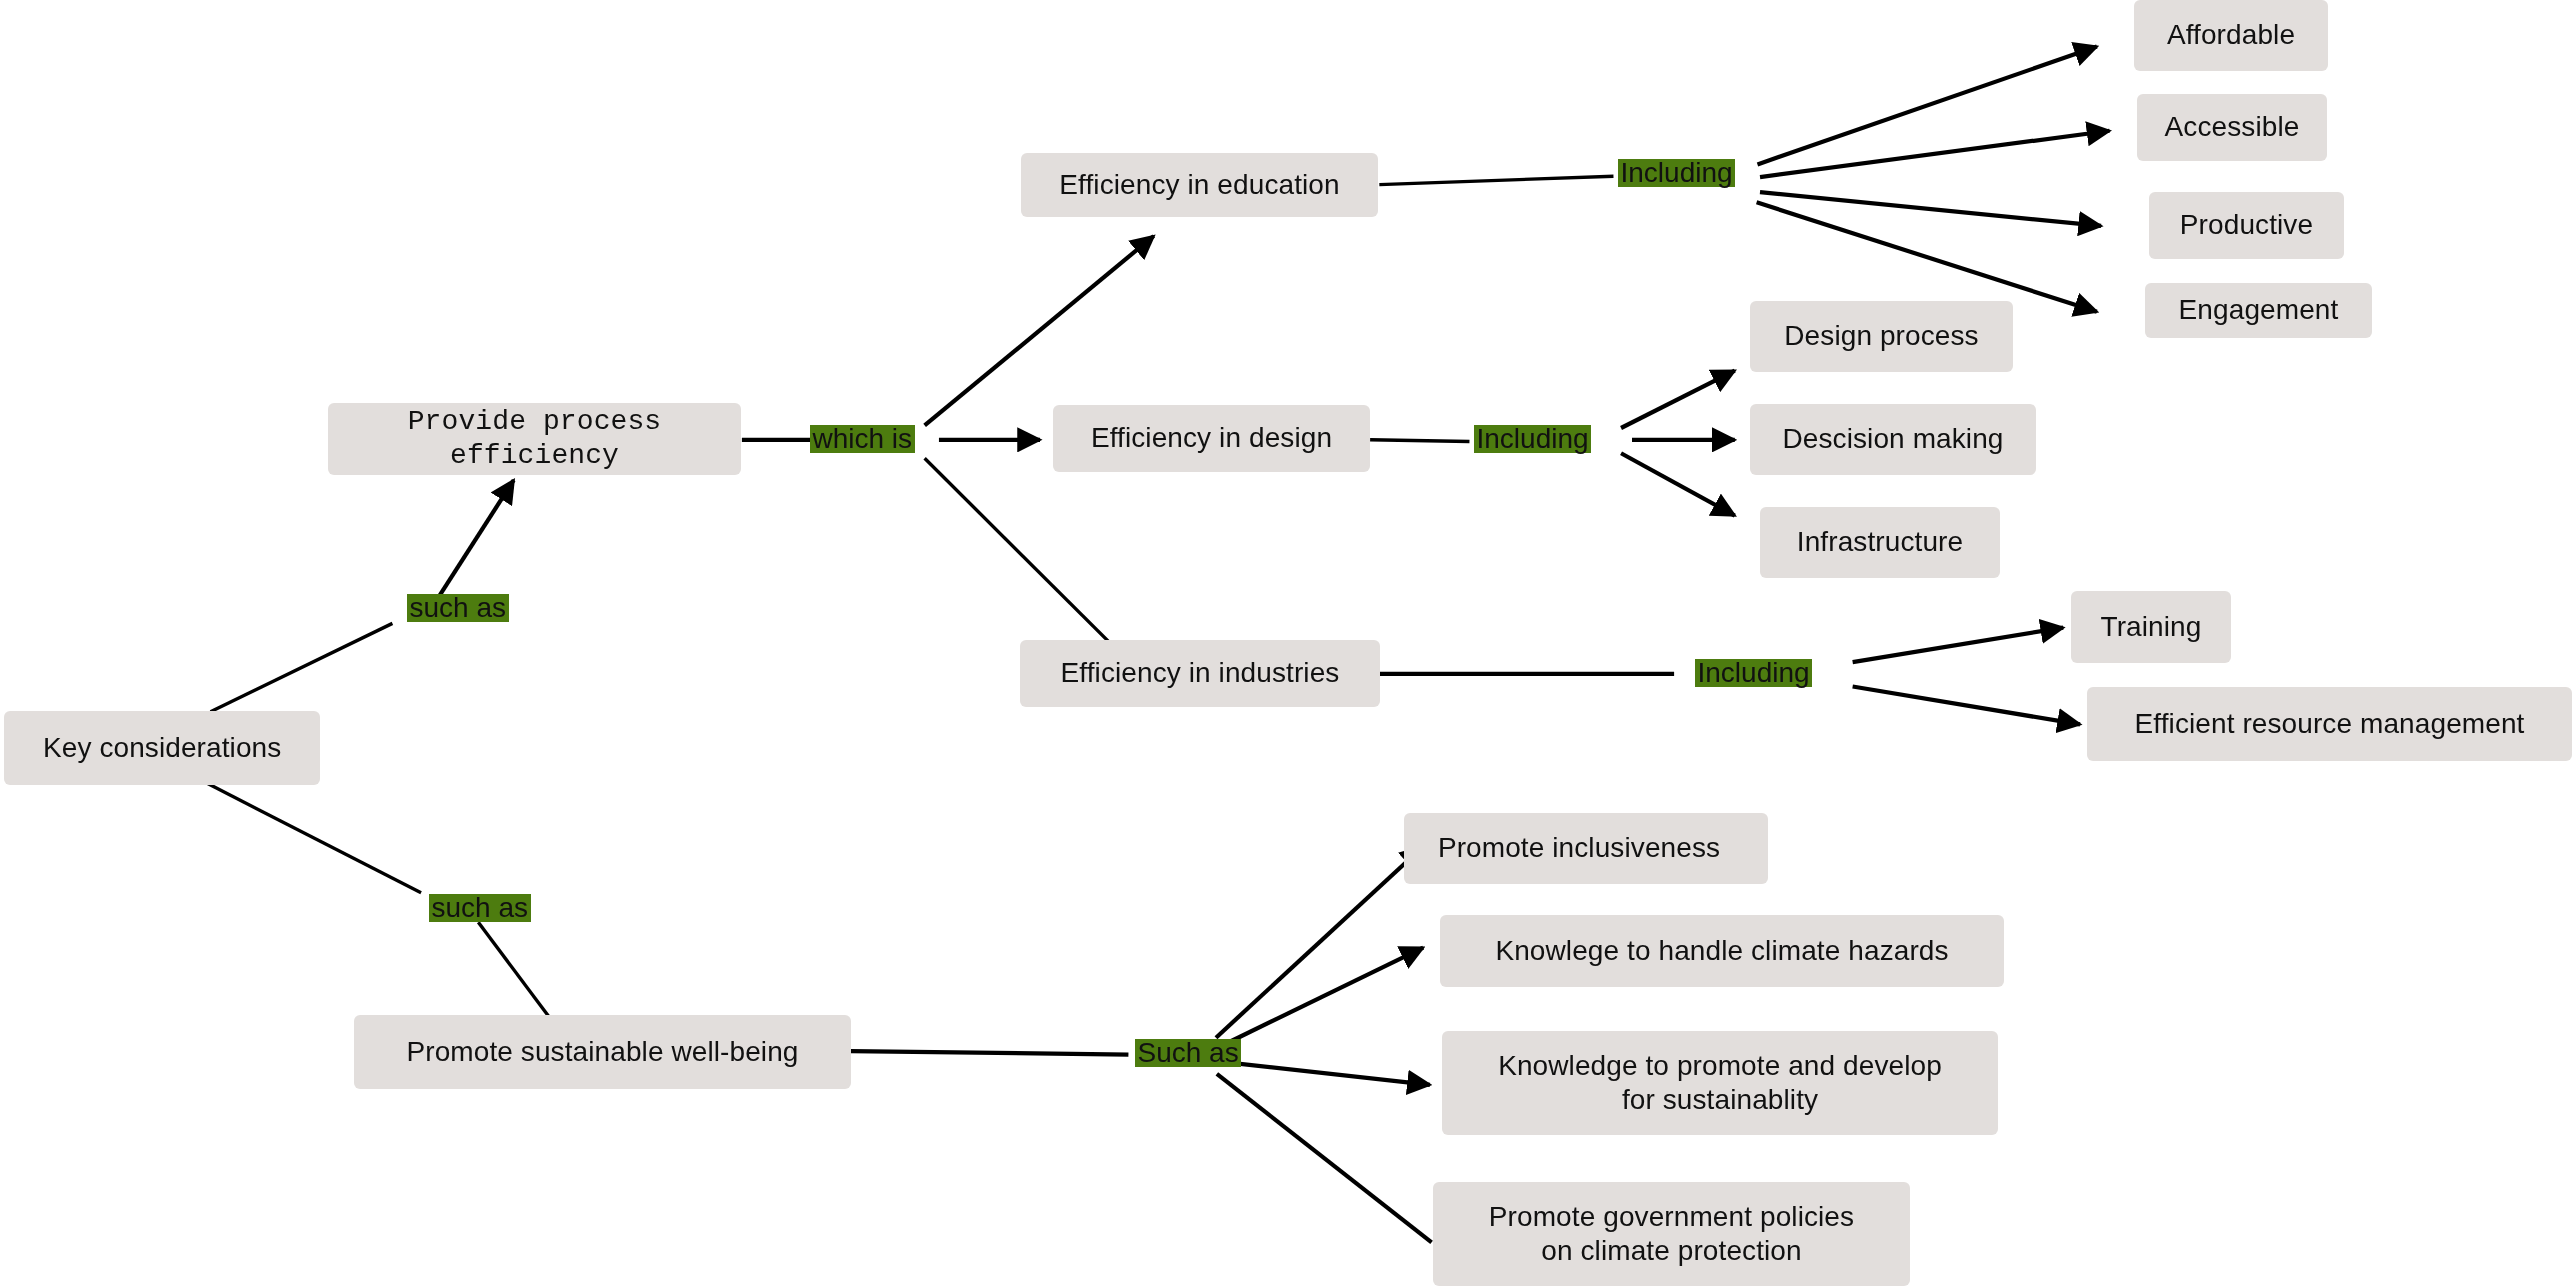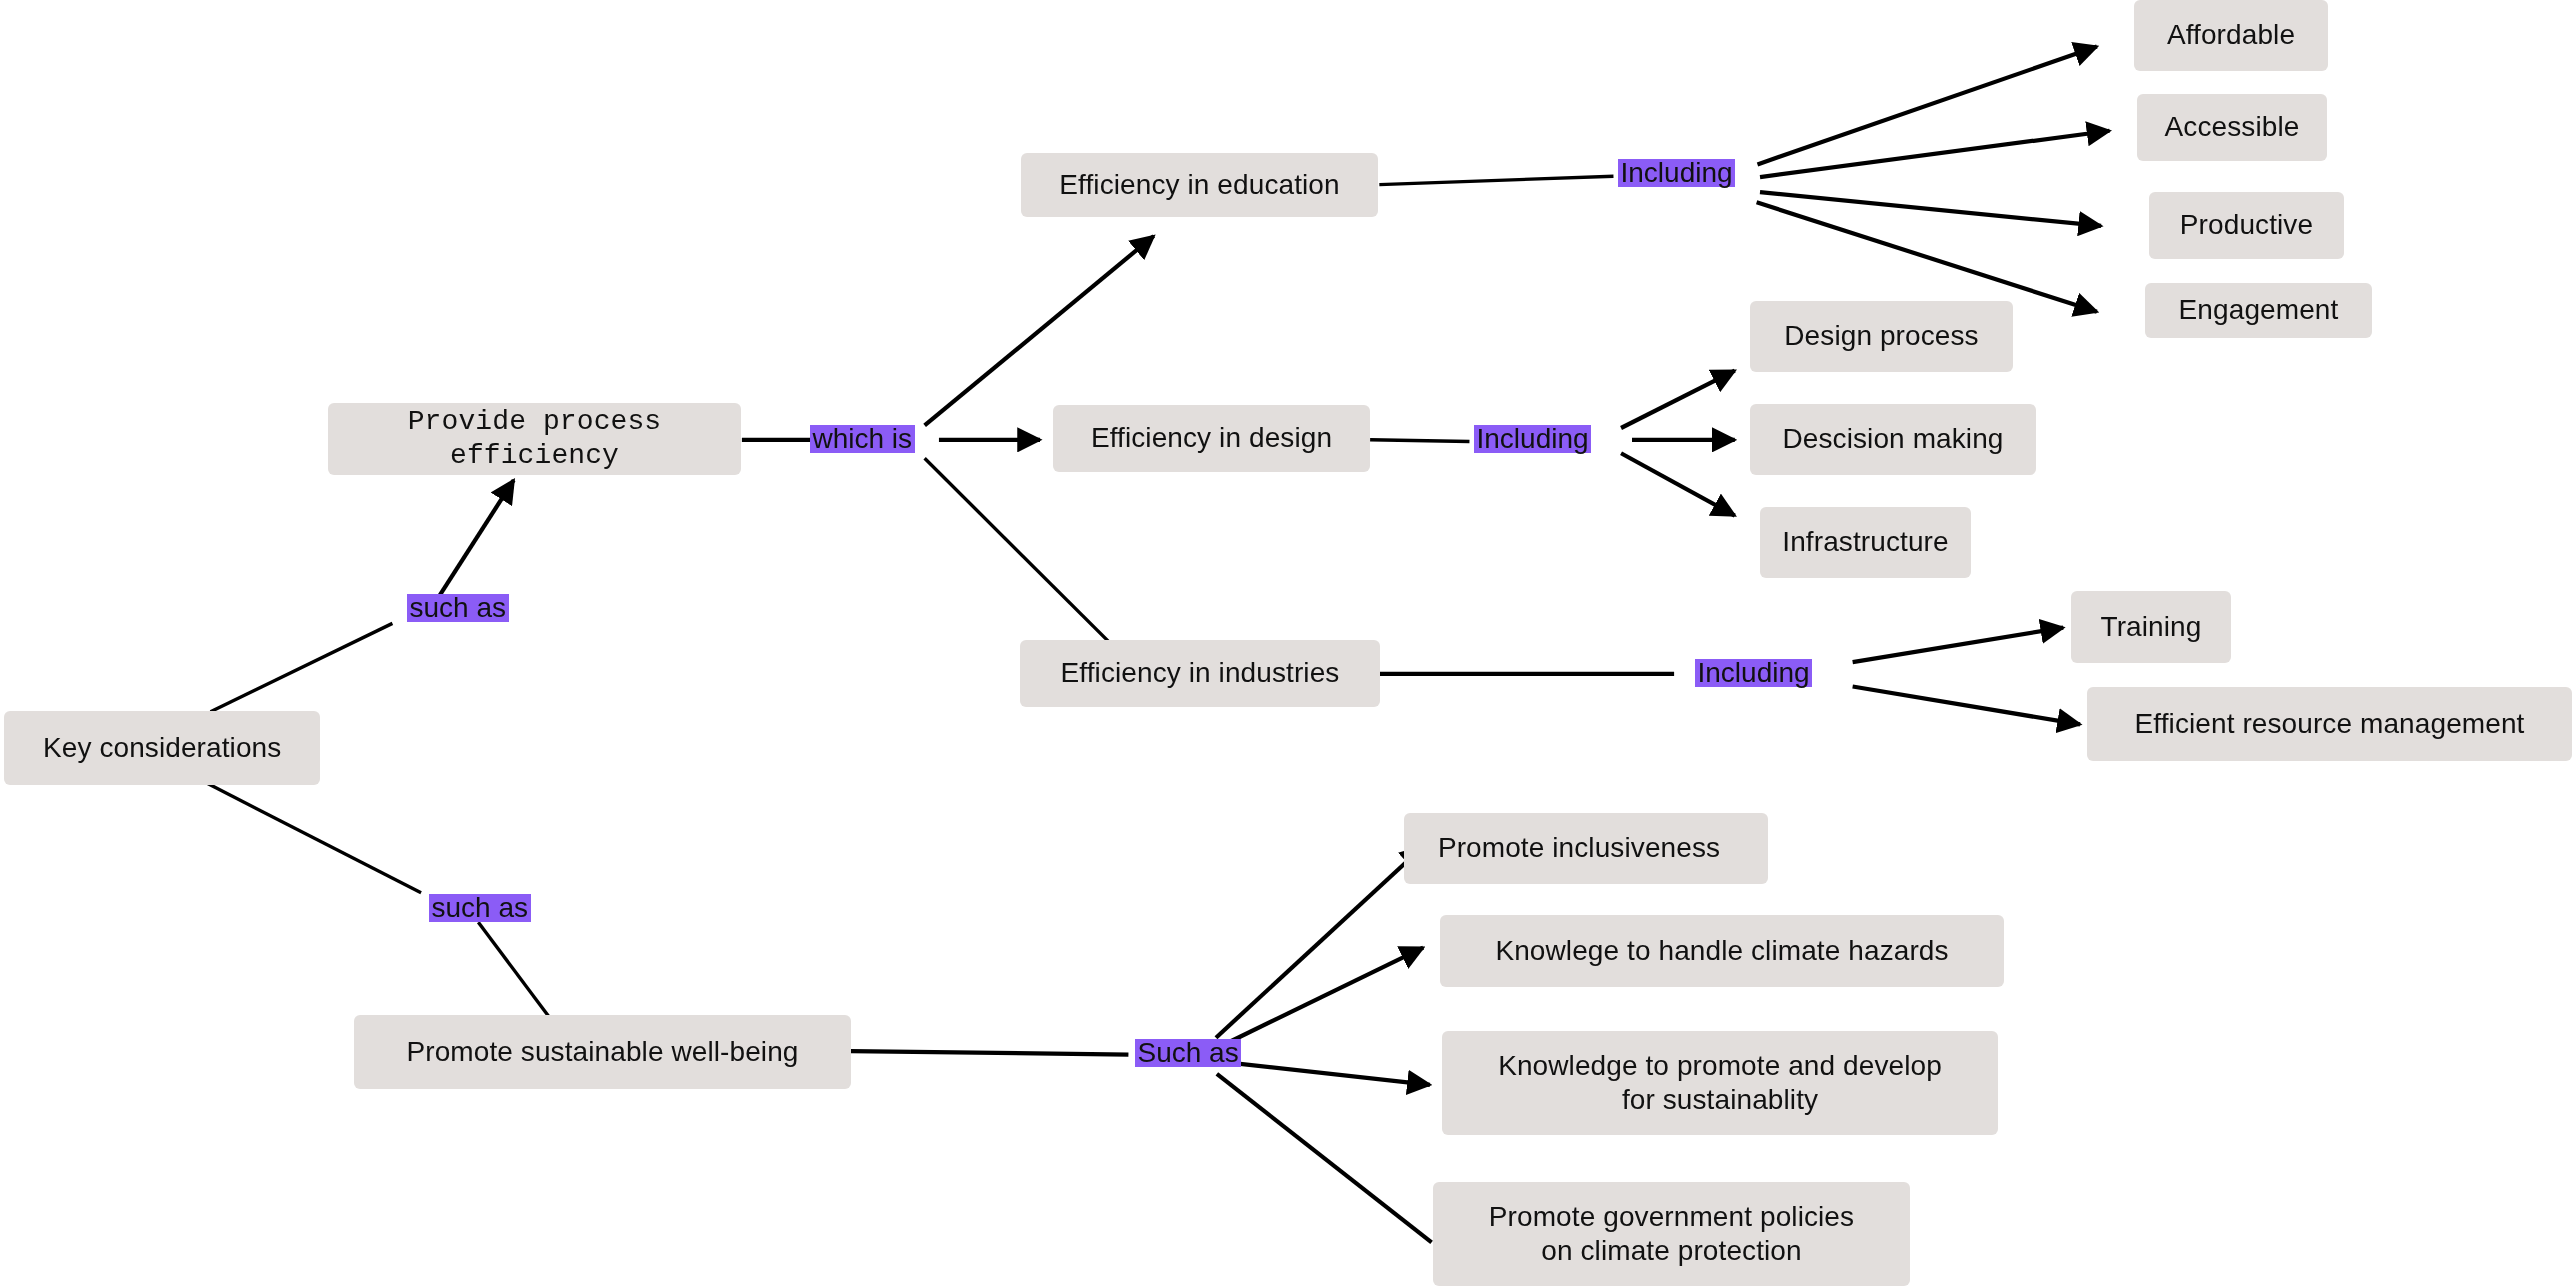--- a/index.html
+++ b/index.html
@@ -37,21 +37,21 @@
     padding: 5px 22px;
     letter-spacing: 0.1px;
     white-space: pre-line;
   }
   .edge-label {
     position: absolute;
     color: #111111;
     font-size: 28px;
     line-height: 1;
     white-space: nowrap;
-    background: #8b5cf6;
+    background: #4d7c0f;
     padding: 0 2.5px;
   }
 </style>
 </head>
 <body>
 
 <div id="canvas">
 
   <svg id="wires" viewBox="0 0 3059 1529">
     <defs>
@@ -128,21 +128,21 @@
   <div class="node" style="left:2137px; top:94px; width:190px; height:67px;">Accessible</div>
 
   <div class="node" style="left:2149px; top:192px; width:195px; height:67px;">Productive</div>
 
   <div class="node" style="left:2145px; top:283px; width:227px; height:55px;">Engagement</div>
 
   <div class="node" style="left:1750px; top:301px; width:263px; height:71px;">Design process</div>
 
   <div class="node" style="left:1750px; top:404px; width:286px; height:71px;">Descision making</div>
 
-  <div class="node" style="left:1760px; top:507px; width:211px; height:71px;">Infrastructure</div>
+  <div class="node" style="left:1760px; top:507px; width:240px; height:71px;">Infrastructure</div>
 
   <div class="node" style="left:2071px; top:591px; width:160px; height:72px;">Training</div>
 
   <div class="node" style="left:2087px; top:687px; width:485px; height:74px;">Efficient resource management</div>
 
   <div class="node" style="left:1404px; top:813px; width:364px; height:71px;padding-left:8px;">Promote inclusiveness</div>
 
   <div class="node" style="left:1440px; top:915px; width:564px; height:72px;">Knowlege to handle climate hazards</div>
 
   <div class="node" style="left:1442px; top:1031px; width:556px; height:104px;">Knowledge to promote and develop

